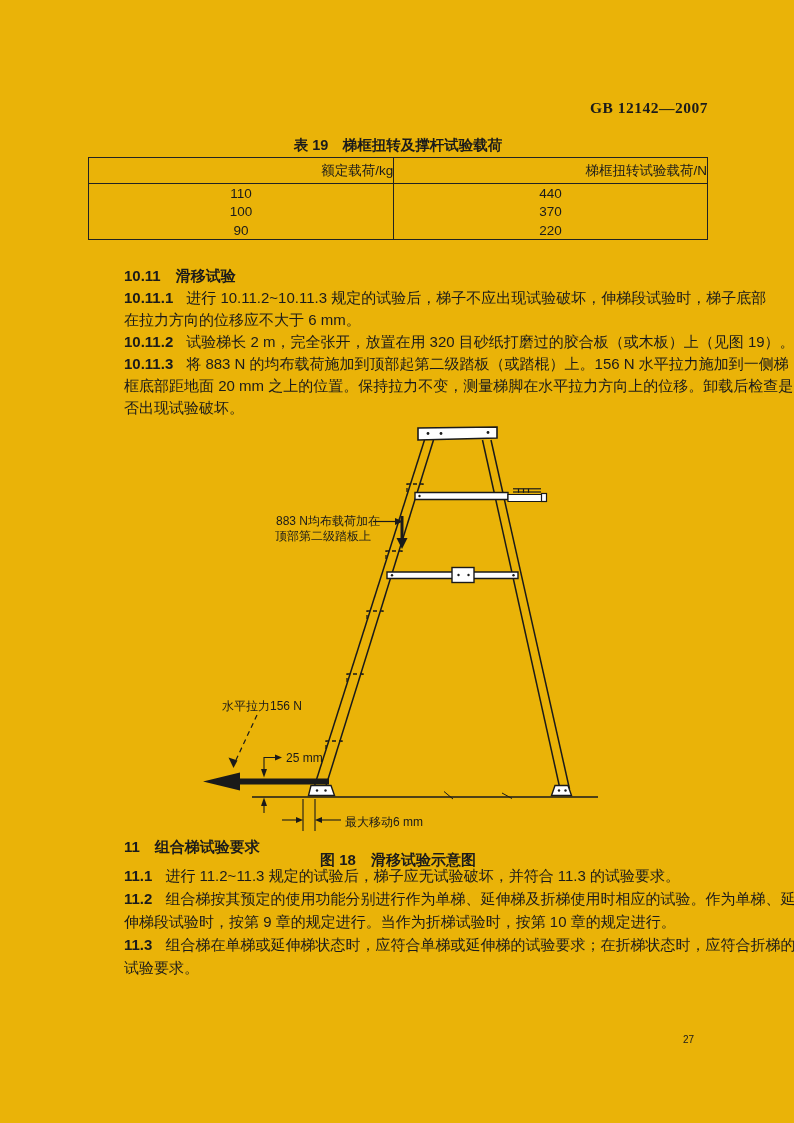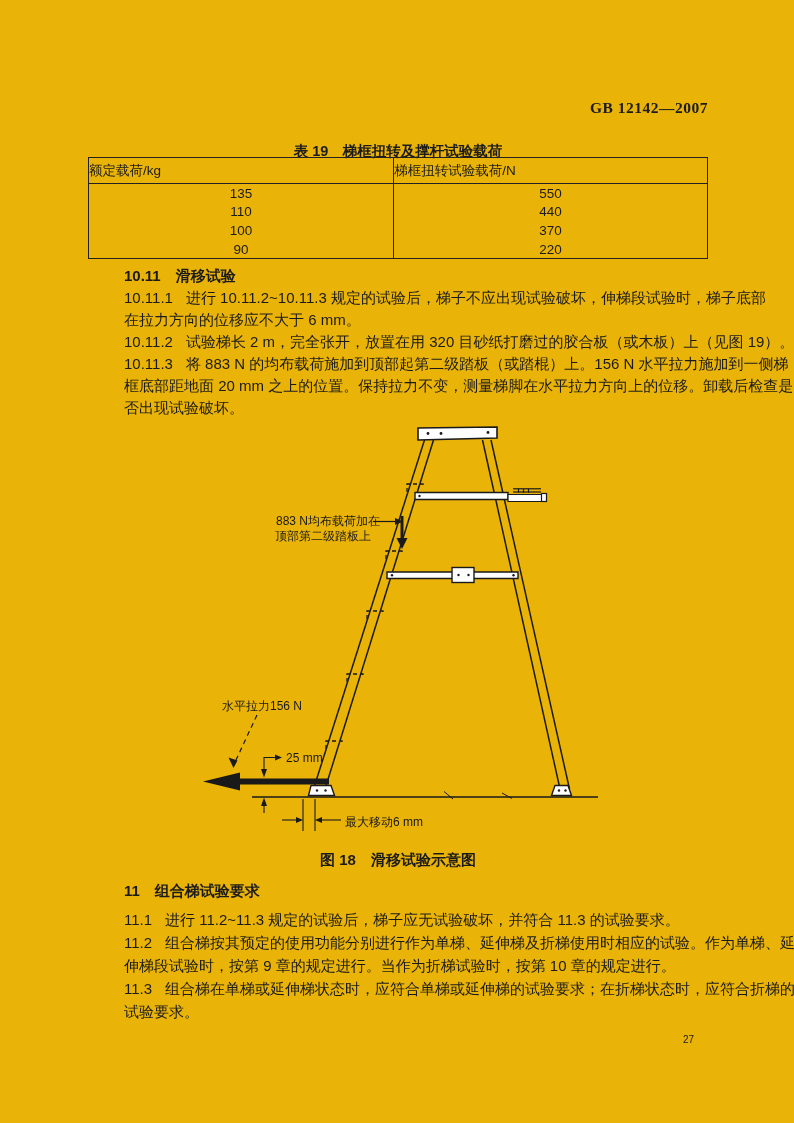--- a/index.html
+++ b/index.html
@@ -8,44 +8,44 @@
     position:relative; width:794px; height:1123px;
     background:#eab308; color:#1b1b1b; overflow:hidden;
     font-family:"Liberation Sans", sans-serif;
   }
   .std-no {
     position:absolute; top:99px; right:86px;
     font-family:"Liberation Serif", serif; font-weight:700;
     font-size:15.5px; letter-spacing:0.5px;
   }
   .tbl-title {
-    position:absolute; top:142px; left:88px; width:620px;
+    position:absolute; top:136px; left:88px; width:620px;
     text-align:center; font-weight:700; font-size:14.5px;
   }
   table.t19 {
     position:absolute; top:157px; left:88px; width:620px;
     border-collapse:collapse; table-layout:fixed;
     border:1.6px solid #222;
   }
   .t19 th {
     height:26px; font-size:13.5px; font-weight:400;
-    text-align:left; vertical-align:middle;
+    text-align:right; vertical-align:middle;
     border-bottom:1.6px solid #222;
   }
   .t19 th:first-child, .t19 td:first-child { border-right:1.3px solid #222; width:49.3%; }
   .t19 td { height:18.8px; font-size:13.5px; text-align:center; vertical-align:middle; }
   .sec { position:absolute; left:88px; width:628px;margin-left:36px; }
   #sec10 { top:265px; }
-  #sec11 { top:880px; }
+  #sec11 { top:836px; }
   .sec-heading { font-weight:700; font-size:15px; line-height:22px; }
   .h-num { font-weight:700; margin-right:15px; }
   #sec11 .paras { margin-top:6px; }
   .line { font-size:15px; line-height:22px; white-space:nowrap; }
   #sec11 .line { line-height:23px; }
-  .cnum { font-weight:400; margin-right:13px; }
+  .cnum { font-weight:700; margin-right:13px; }
   .fig-svg { position:absolute; left:195px; top:420px; }
   .fig-svg text { fill:#1a1a1a; font-family:"Liberation Sans", sans-serif; }
   .fig-caption {
     position:absolute; top:851px; left:88px; width:620px;
     text-align:center; font-weight:700; font-size:15px;
   }
   .pageno { position:absolute; top:1034px; left:683px; font-size:10px; }
 </style>
 </head>
 <body>
@@ -57,24 +57,20 @@
   <div class="tbl-title">表 19　梯框扭转及撑杆试验载荷</div>
 
   <table class="t19">
     <thead>
       <tr id="t19-head">
           <th>额定载荷/kg</th>
           <th>梯框扭转试验载荷/N</th>
         </tr>
     </thead>
     <tbody id="t19-body">
-        <tr>
-          <td>135</td>
-          <td>550</td>
-        </tr>
         <tr>
           <td>110</td>
           <td>440</td>
         </tr>
         <tr>
           <td>100</td>
           <td>370</td>
         </tr>
         <tr>
           <td>90</td>

